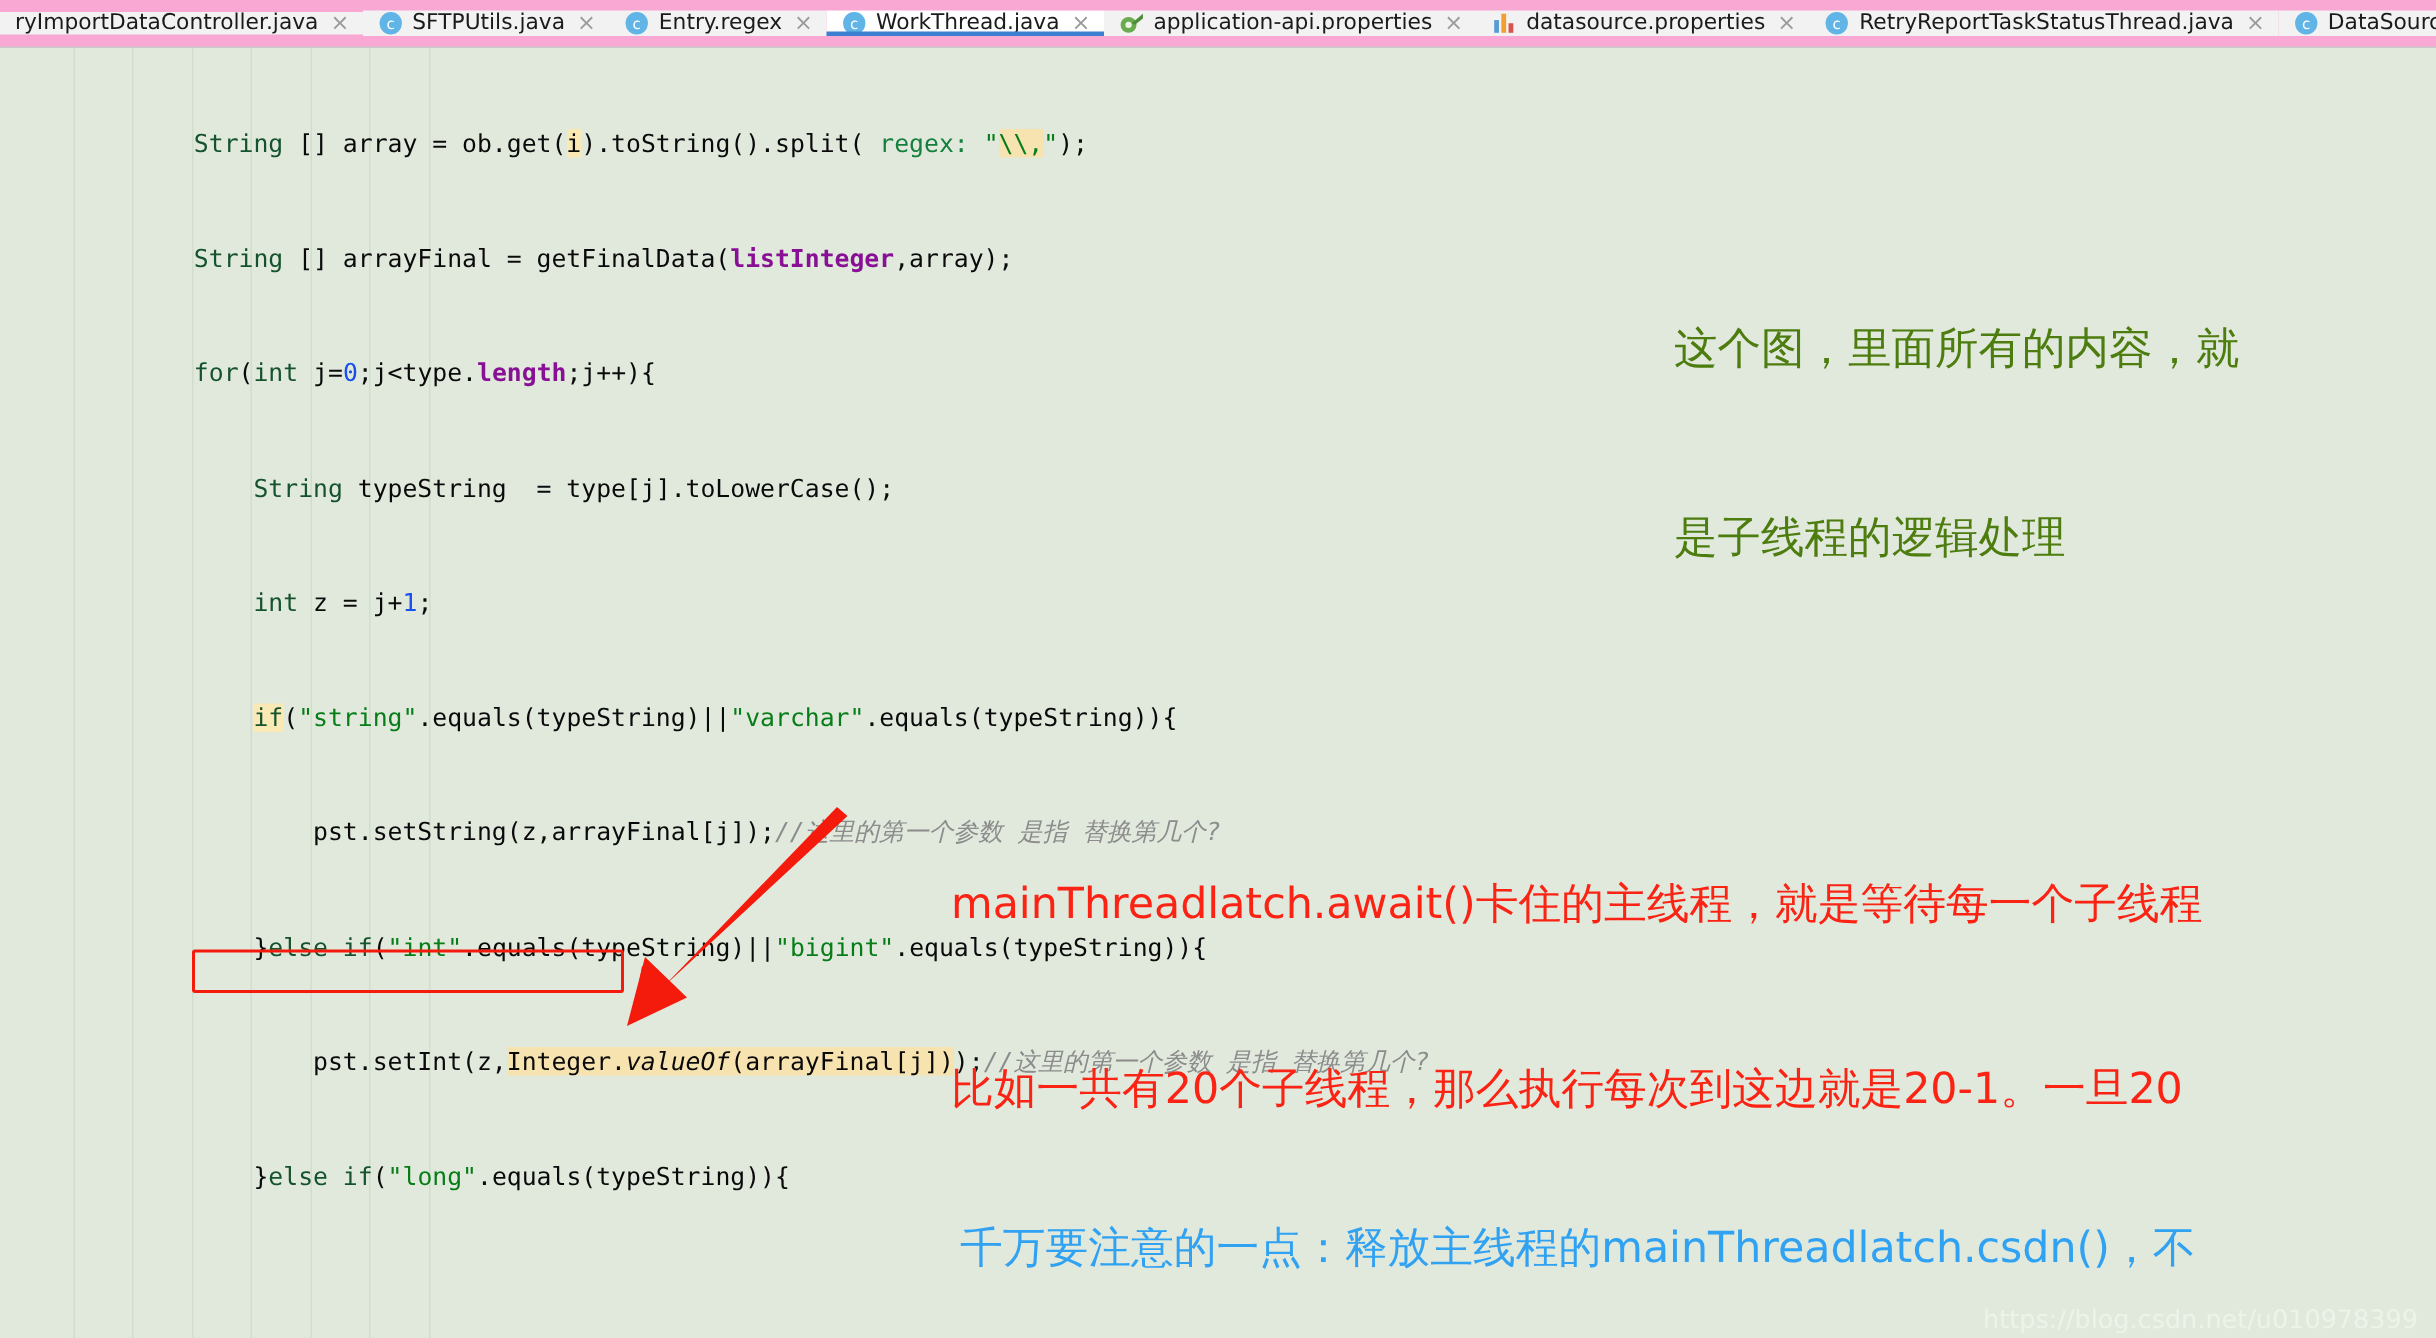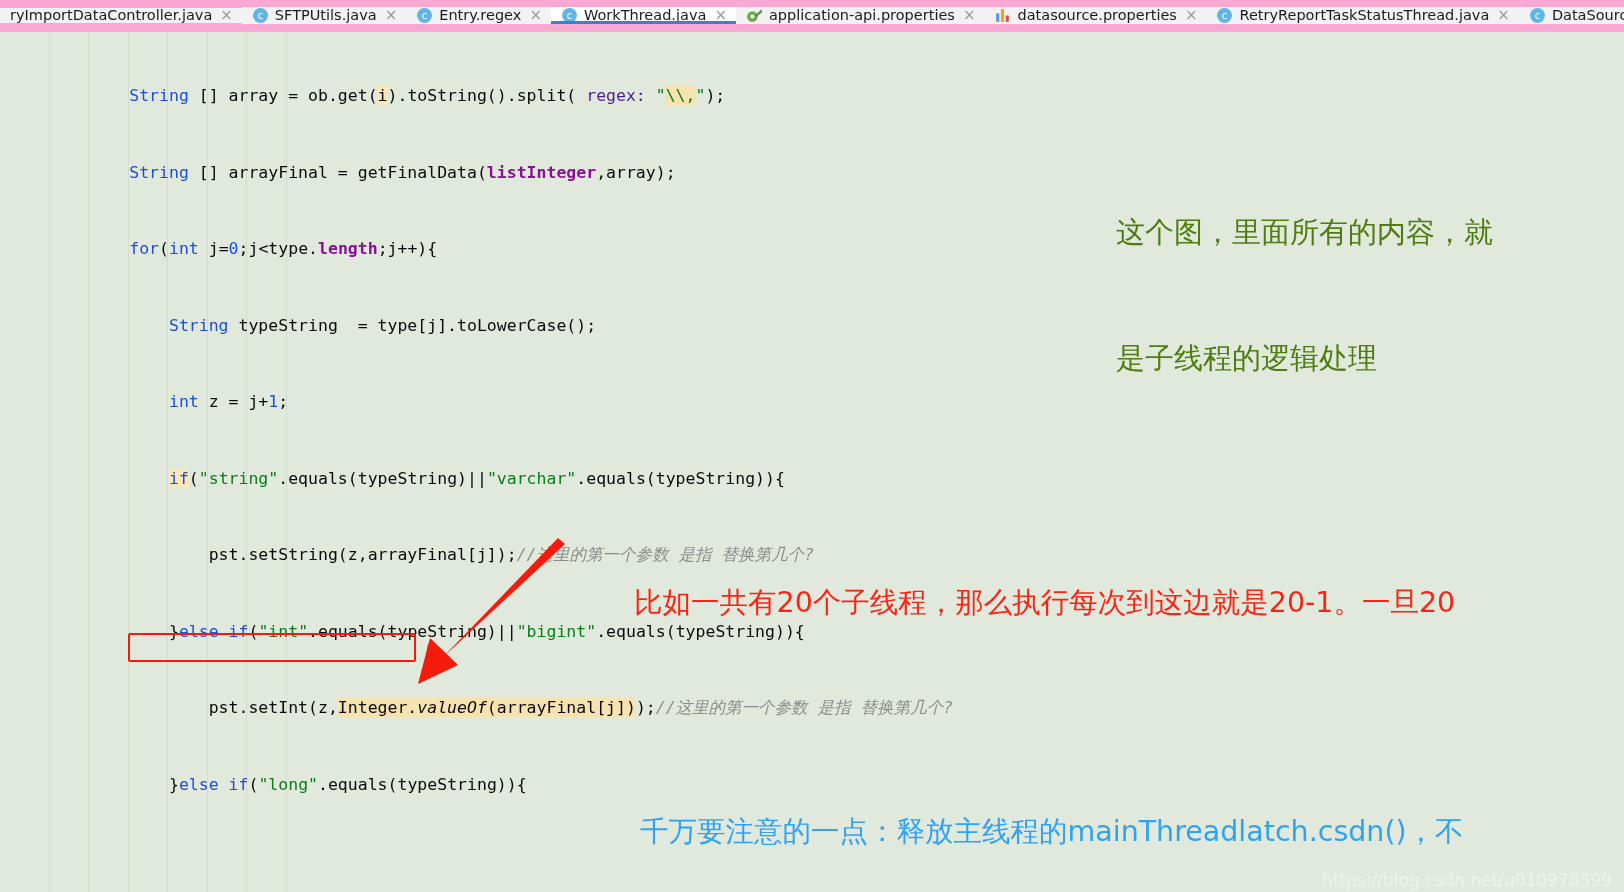--- a/index.html
+++ b/index.html
@@ -90,26 +90,26 @@
     z-index: 3;
   }
   .ln {
     height: 25.5px;
     padding-left: 10px;
     position: relative;
     white-space: pre;
   }
 
   
-  .kw   { color: #1d4ed8; text-align: right; }
+  .kw   { color: #14532d; text-align: right; }
   .str  { color: #067d17; }
   .num  { color: #1750eb; }
   .fld  { color: #871094; font-weight: bold; }
   .cmt  { color: #8c8c8c; font-style: italic; }
-  .hint { color: #4c1d95; }
+  .hint { color: #15803d; }
   .ital { font-style: italic; }
   .hl   { background: #fbe9b5; }
   .hl2  { background: #f7e3b0; }
 
   
   .guides { position: absolute; left:0; top:0; width:1624px; height:860px; z-index:1; }
   .guide {
     position: absolute;
     top: 0;
     width: 1px;
@@ -316,20 +316,21 @@
       <polygon points="165,12 40,128 22,146 28,112 46,122 158,6" fill="#f41b0c"></polygon>
       <polygon points="18,152 30,106 58,133" fill="#f41b0c"></polygon>
     </svg>
 
     <div class="anno" id="anno-top">
       <div>这个图，里面所有的内容，就</div>
       <div>是子线程的逻辑处理</div>
     </div>
 
     <div class="anno" id="anno-mid">
+      <div>mainThreadlatch.await()卡住的主线程，就是等待每一个子线程</div>
       <div>比如一共有20个子线程，那么执行每次到这边就是20-1。一旦20</div>
       
       
     </div>
 
     <div class="anno" id="anno-bot">
       <div>千万要注意的一点：释放主线程的mainThreadlatch.csdn()，不</div>
       
       
     </div>

